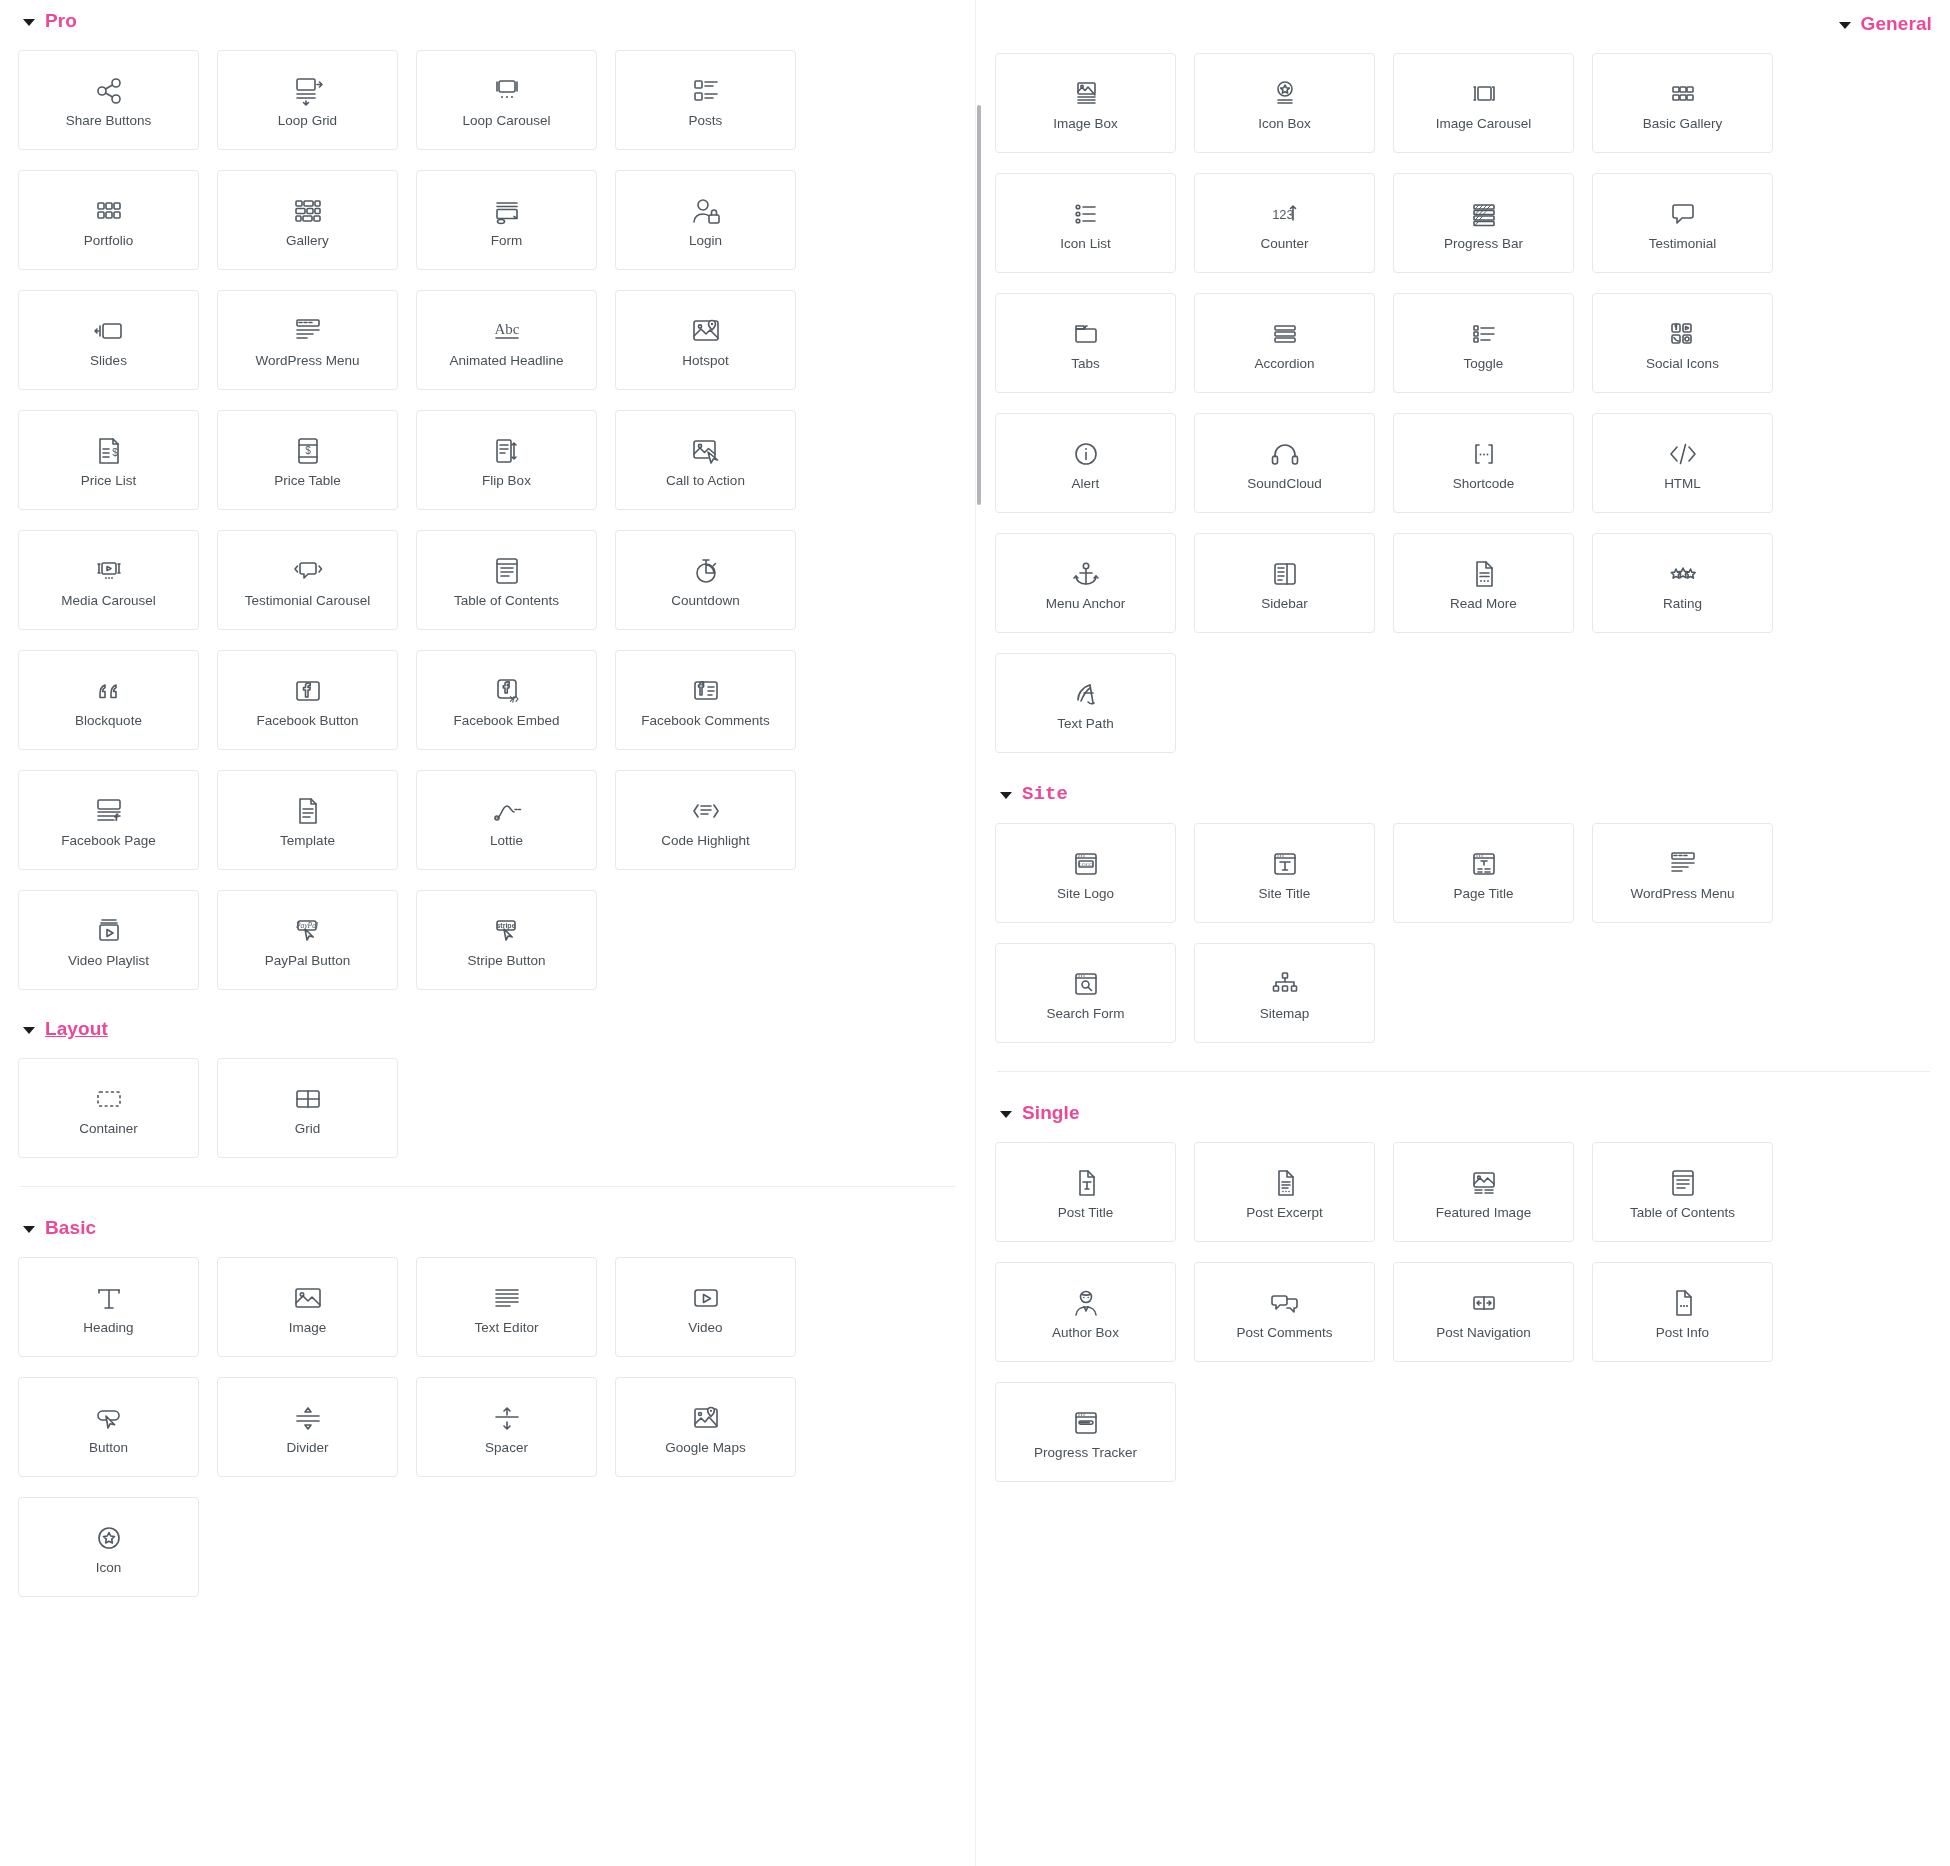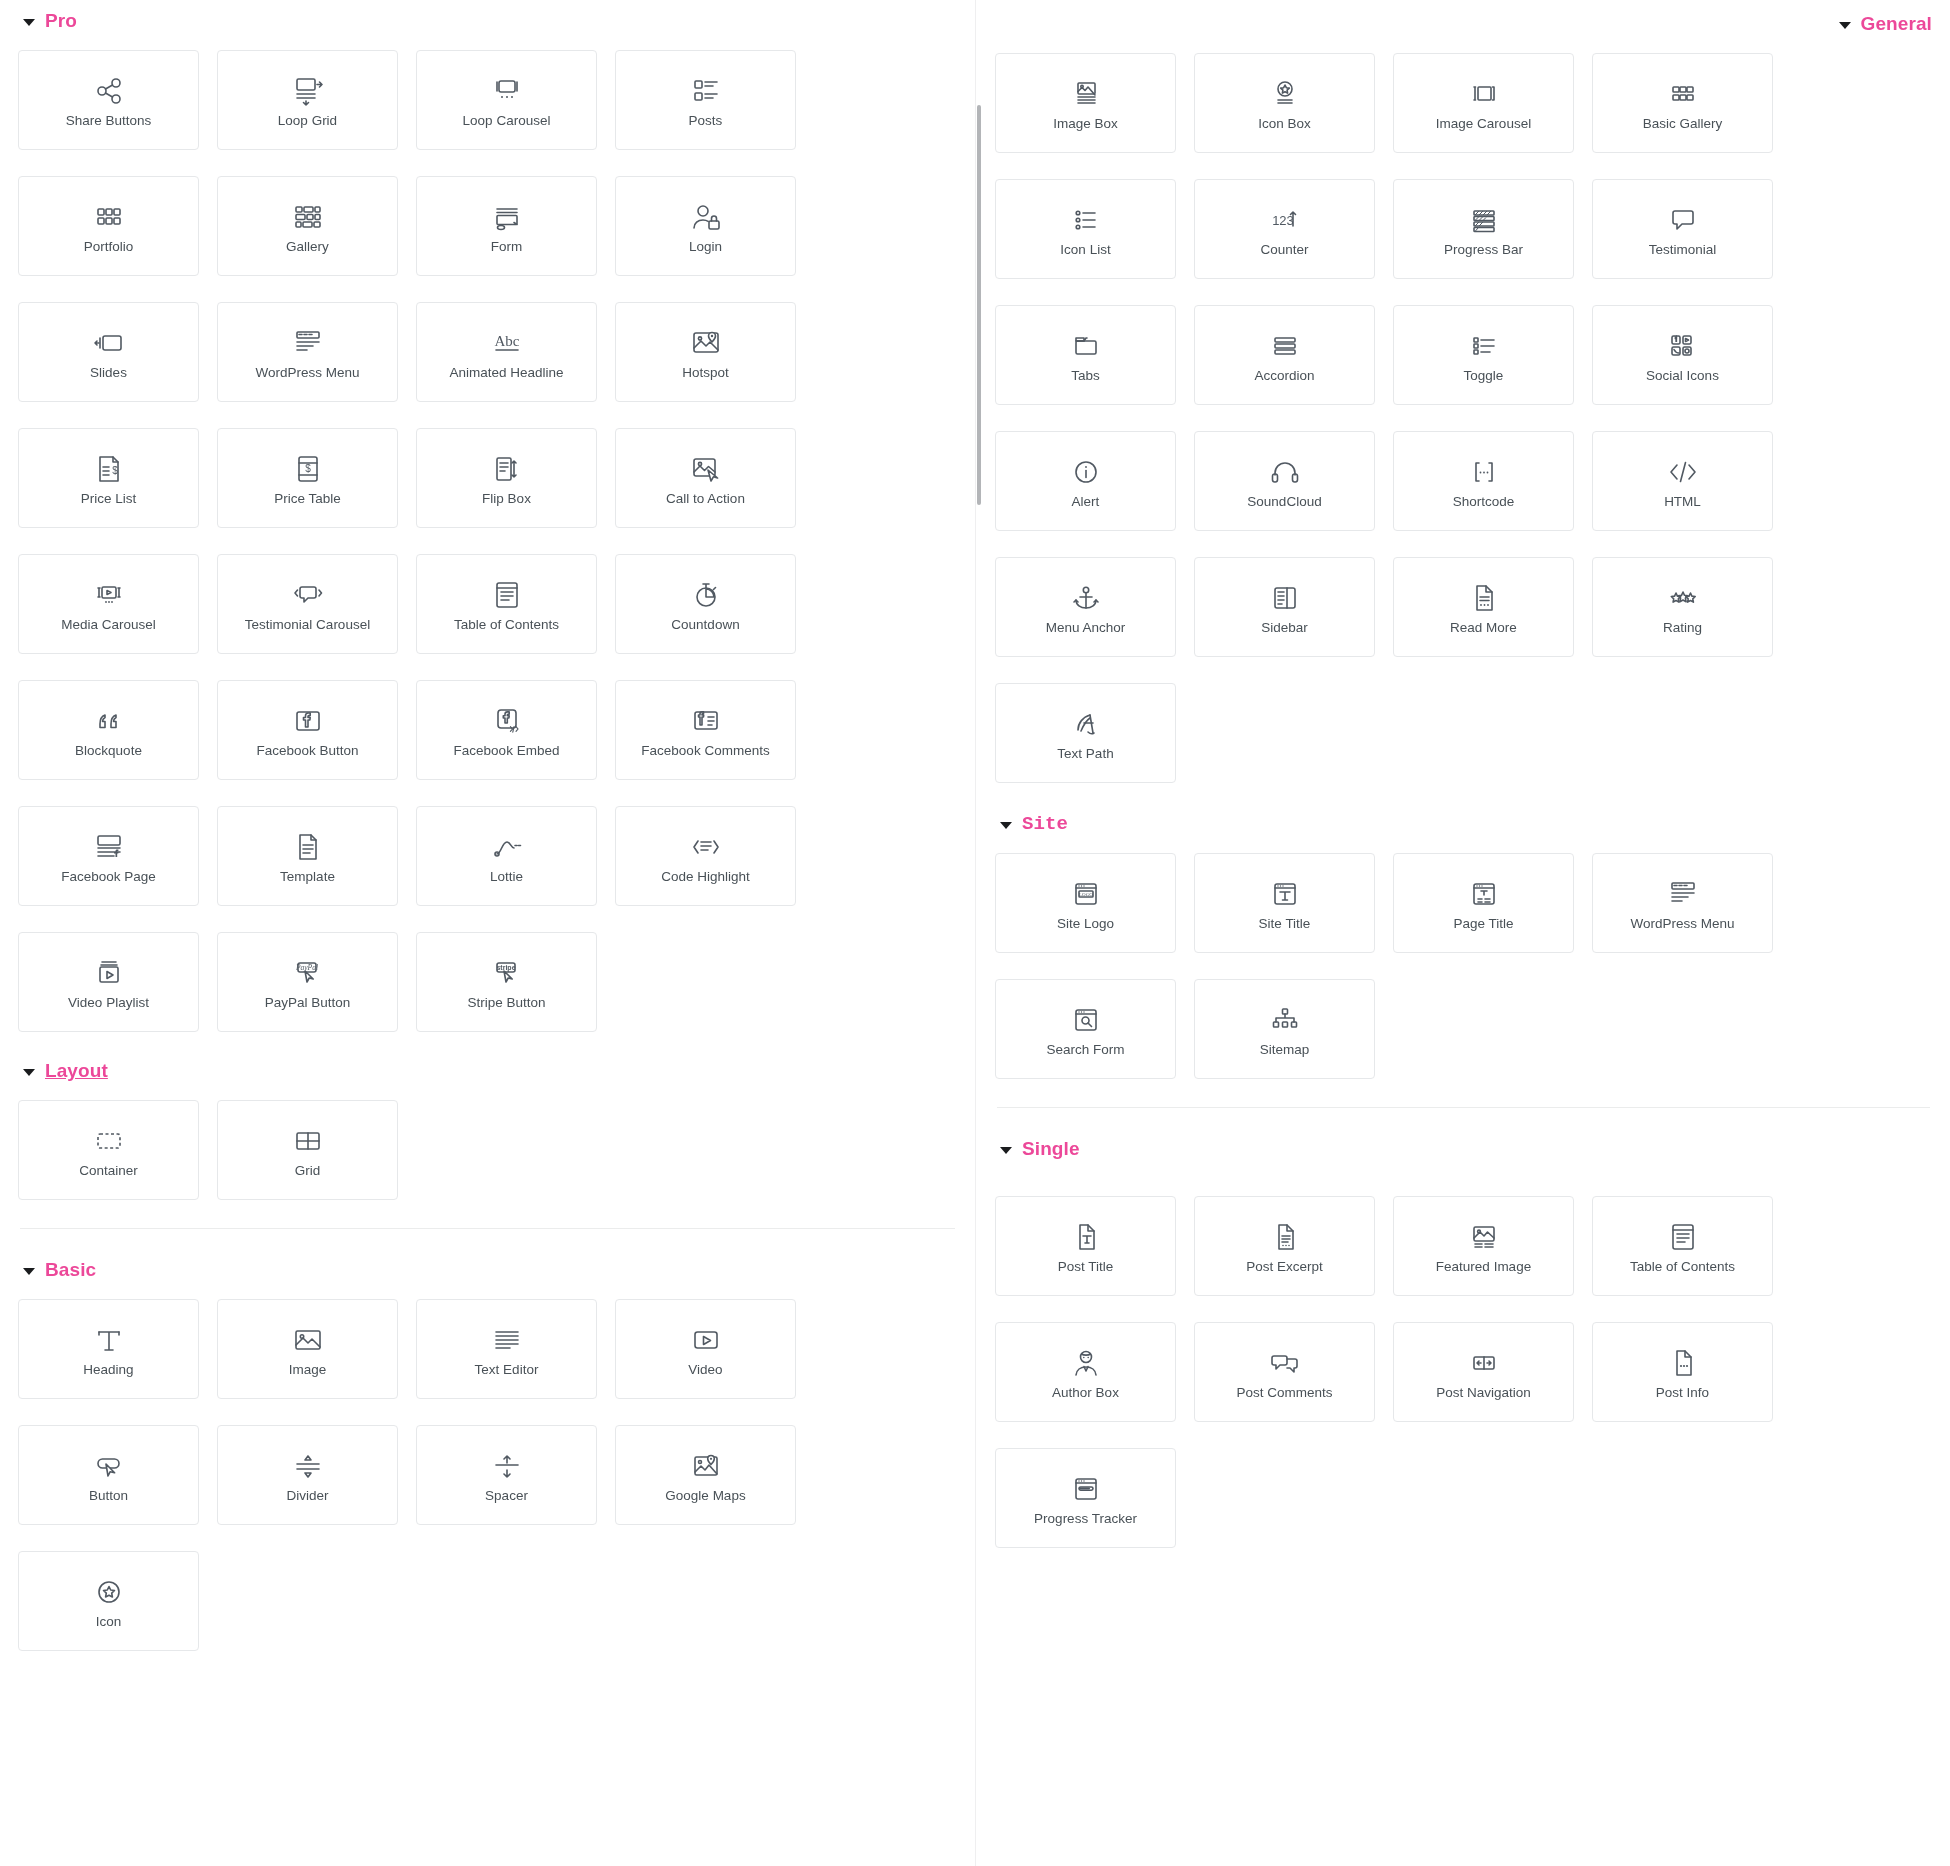--- a/index.html
+++ b/index.html
@@ -60,34 +60,34 @@
     border-right: 6px solid transparent;
     border-top: 7px solid #1a1c1e;
     display: inline-block;
     margin-top: 2px;
   }
   .sec-pro    { margin: 10px 0 18px 0; }
   .sec-layout { margin: 28px 0 18px 0; text-decoration: underline; }
   .sec-basic  { margin: 30px 0 18px 0; }
   .sec-general{ margin: 13px 0 18px 0; justify-content: flex-end; }
   .sec-site   { margin: 30px 0 18px 0; font-family: Liberation Mono, monospace; }
-  .sec-single { margin: 30px 0 36px 0; }
+  .sec-single { margin: 30px 0 18px 0; }
 
   .hr {
     height: 1px;
     background: #ebecec;
     margin: 28px 2px 0 2px;
   }
   .hr-right { margin: 28px 2px 0 2px; }
 
   
   .grid {
     display: grid;
     grid-template-columns: repeat(4, 181px);
-    gap: 26px 18px;
+    gap: 20px 18px;
   }
   .card {
     height: 100px;
     border: 1px solid #e6e8ea;
     border-radius: 4px;
     background: #ffffff;
     display: flex;
     flex-direction: column;
     align-items: center;
     justify-content: center;

